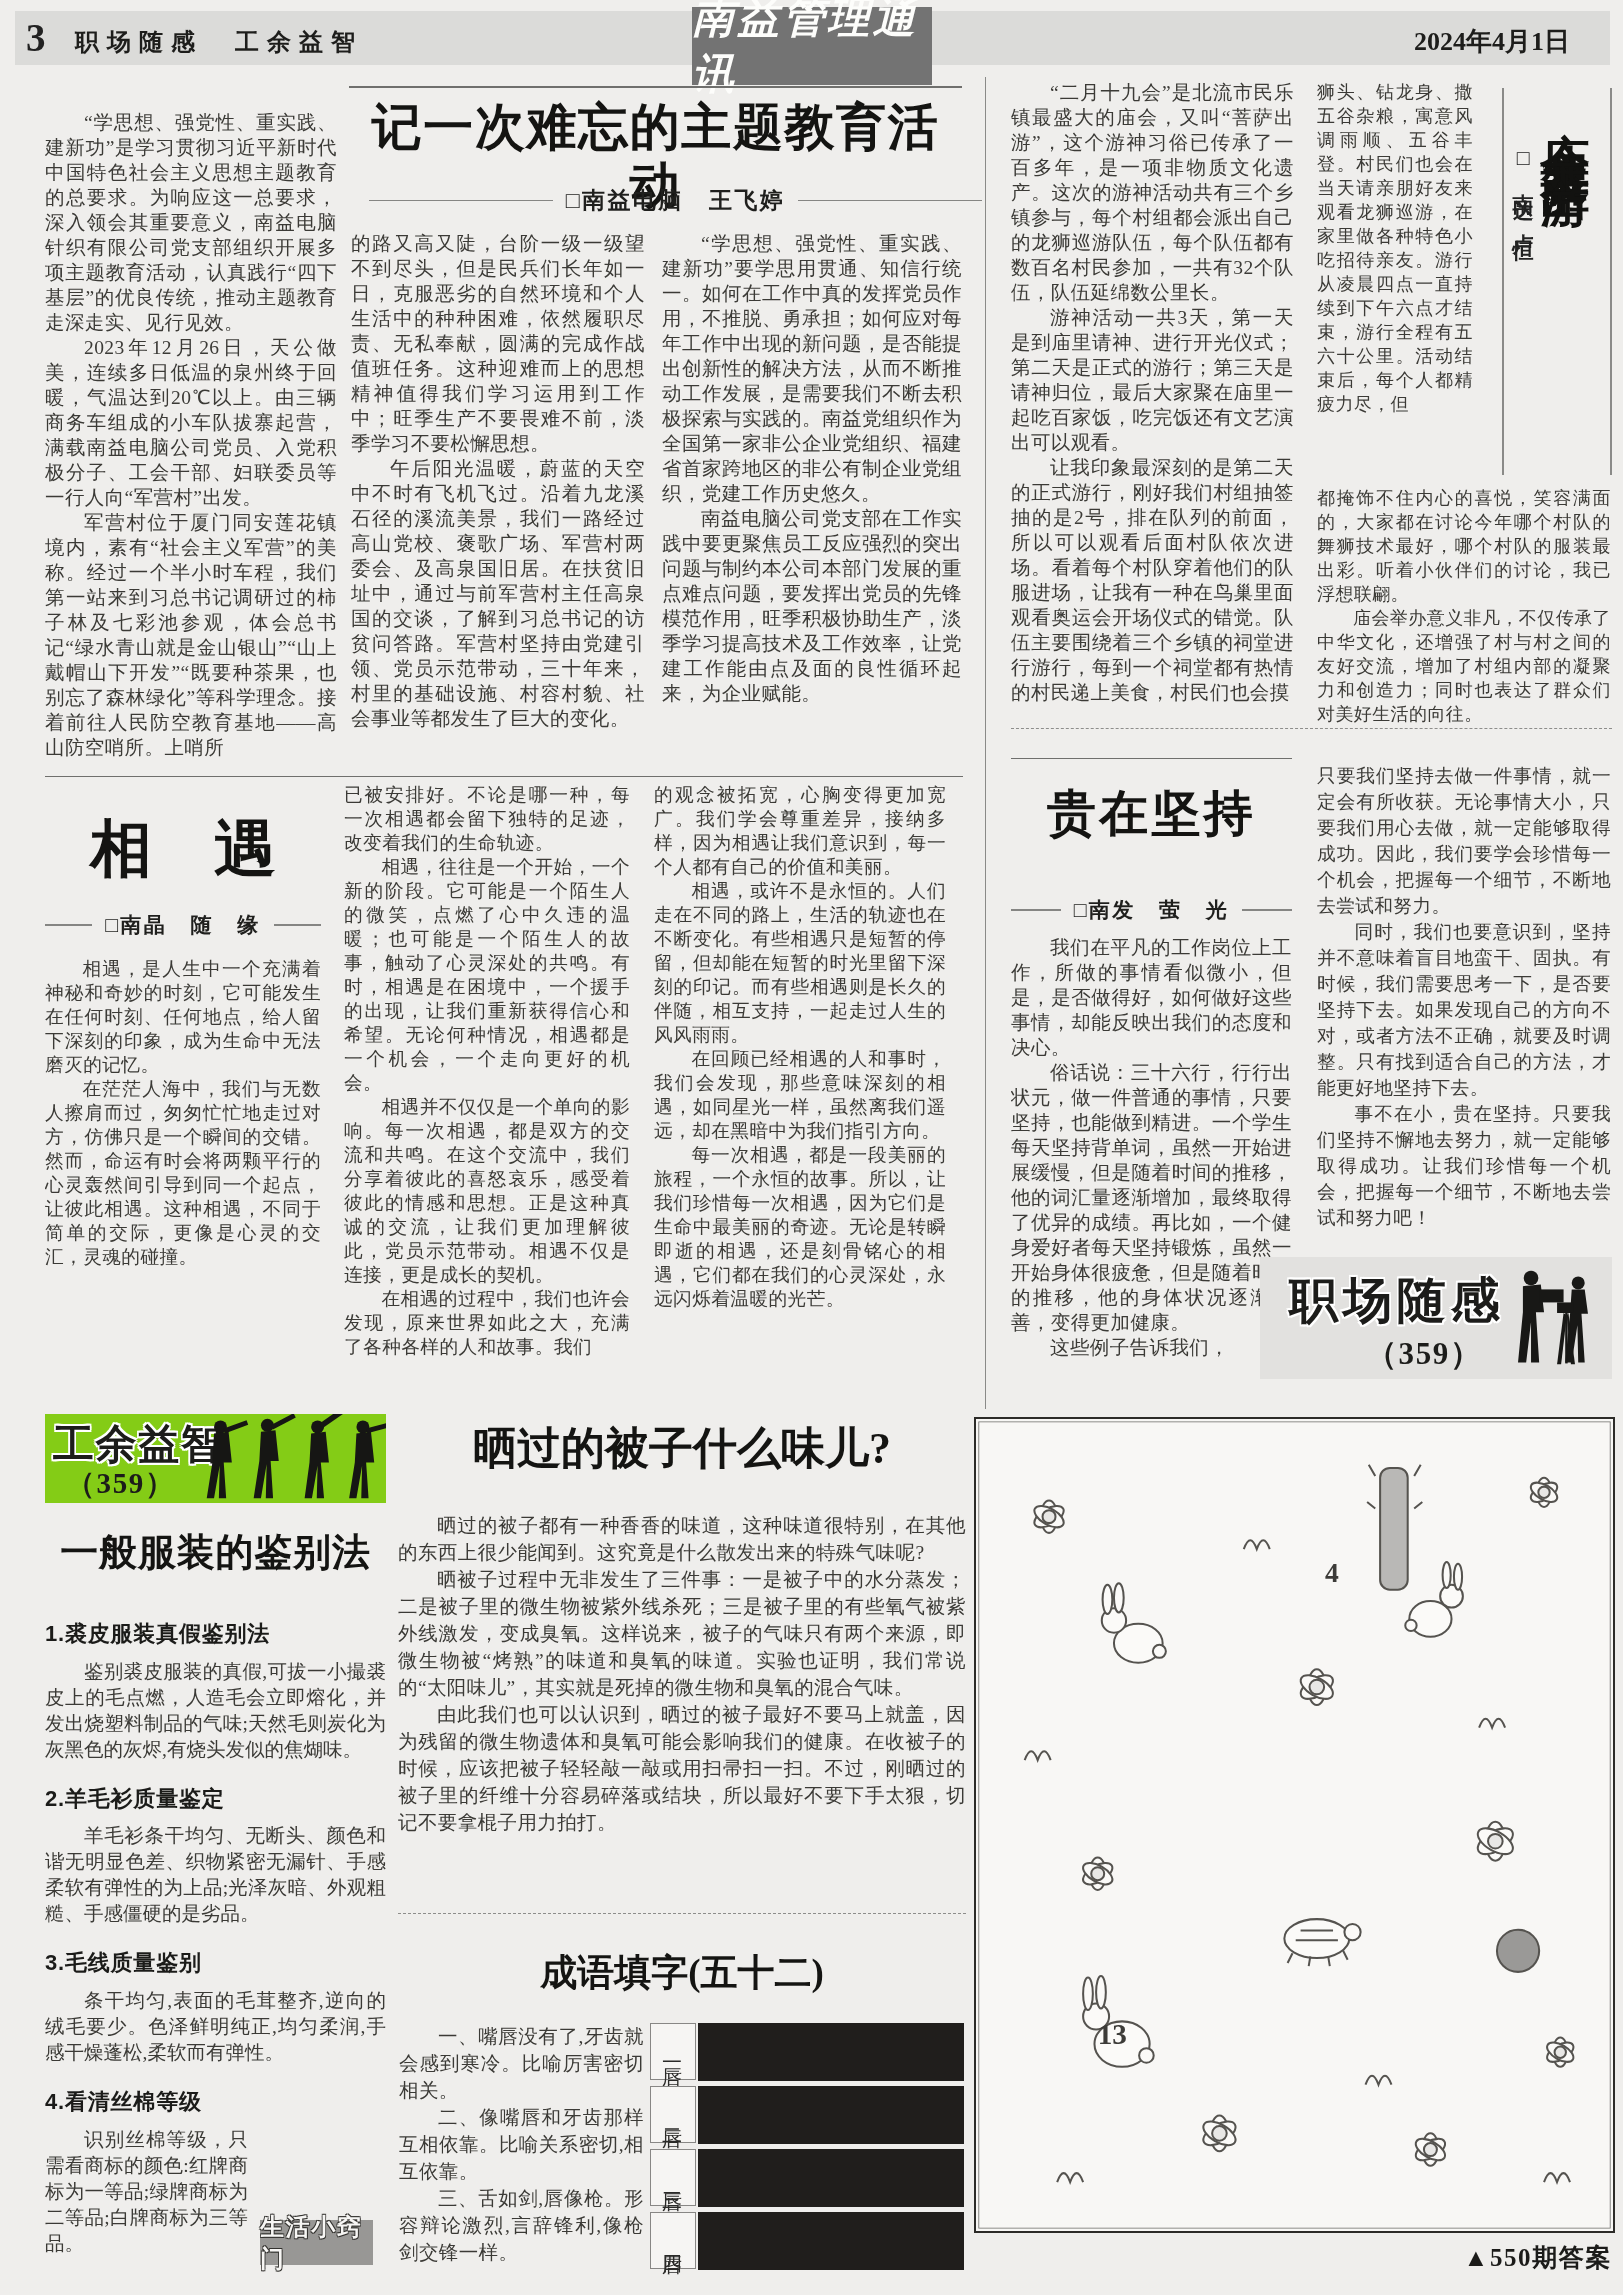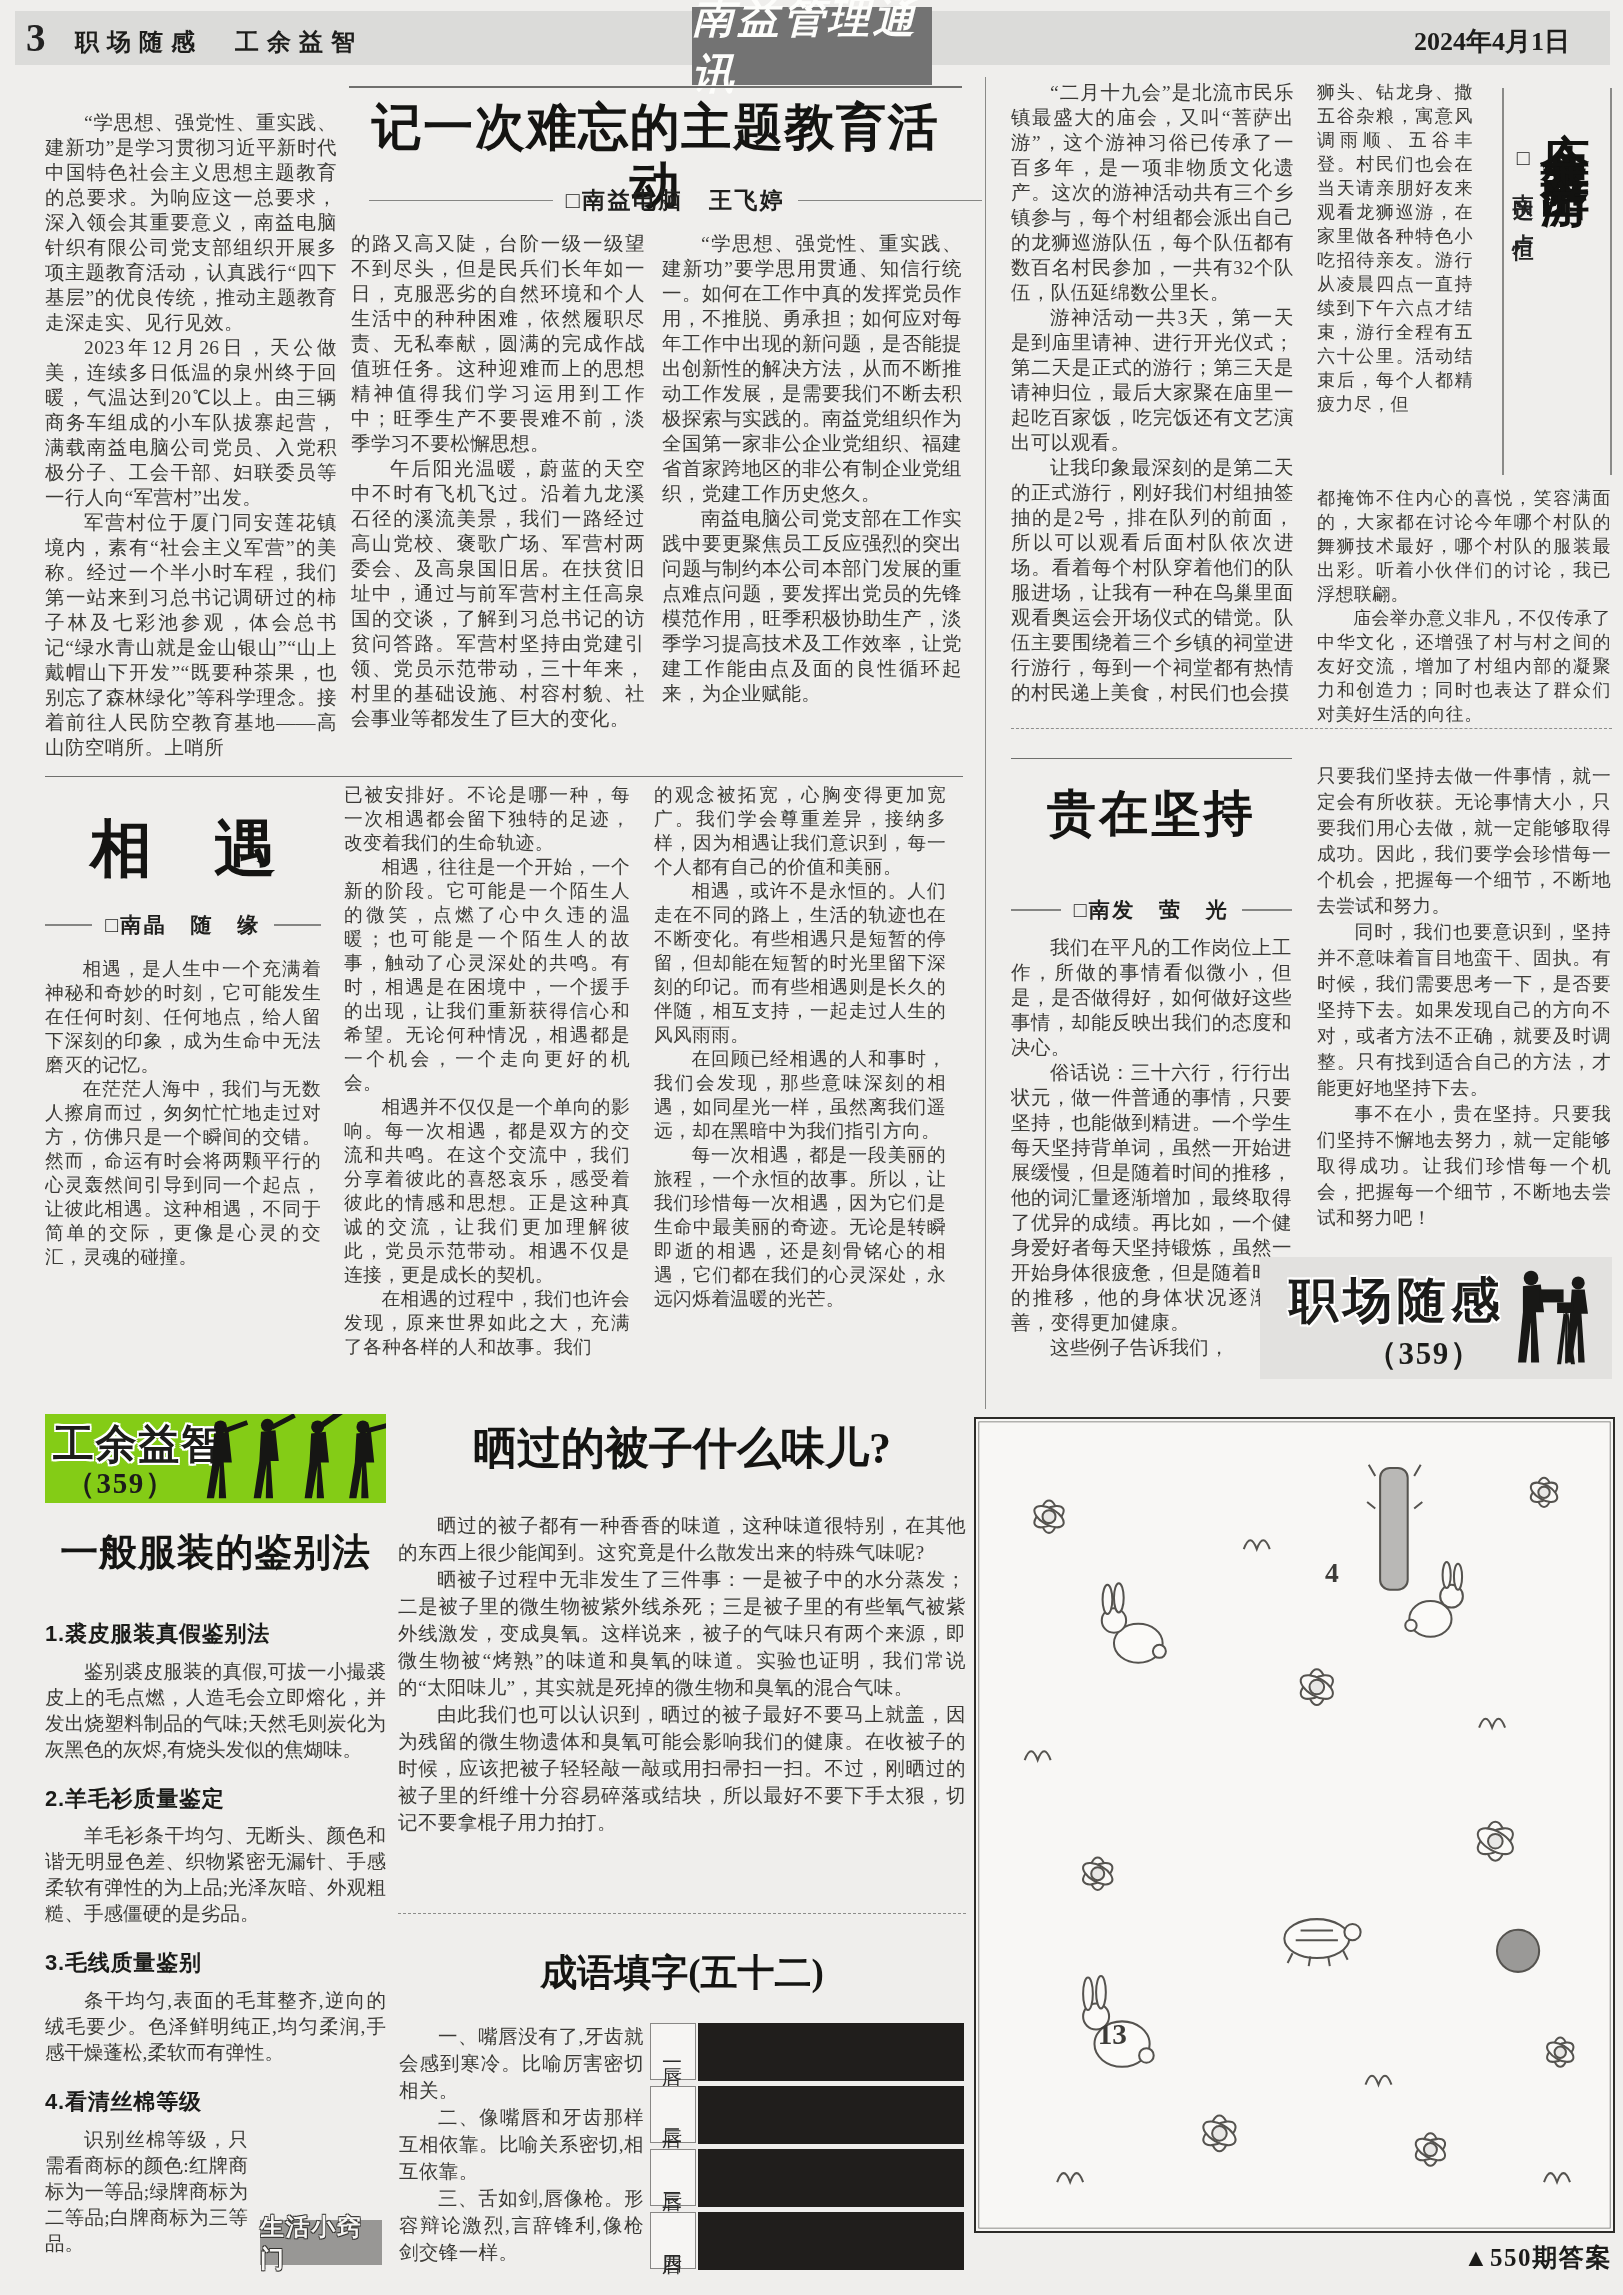--- a/index.html
+++ b/index.html
@@ -203,21 +203,21 @@
     <h4>1.裘皮服装真假鉴别法</h4>
     <p>鉴别裘皮服装的真假,可拔一小撮裘皮上的毛点燃，人造毛会立即熔化，并发出烧塑料制品的气味;天然毛则炭化为灰黑色的灰烬,有烧头发似的焦煳味。</p>
     <h4>2.羊毛衫质量鉴定</h4>
     <p>羊毛衫条干均匀、无断头、颜色和谐无明显色差、织物紧密无漏针、手感柔软有弹性的为上品;光泽灰暗、外观粗糙、手感僵硬的是劣品。</p>
     <h4>3.毛线质量鉴别</h4>
     <p>条干均匀,表面的毛茸整齐,逆向的绒毛要少。色泽鲜明纯正,均匀柔润,手感干燥蓬松,柔软而有弹性。</p>
     <h4>4.看清丝棉等级</h4>
     <p style="width:203px;">识别丝棉等级，只需看商标的颜色:红牌商标为一等品;绿牌商标为二等品;白牌商标为三等品。</p>
   </div>
 
-  <div class="abs tips-badge" style="left:260px;top:2220px;width:122px;height:45px;">生活小窍门</div>
+  <div class="abs tips-badge" style="left:260px;top:2220px;width:113px;height:45px;">生活小窍门</div>
 
   <div class="abs headline" style="left:398px;top:1424px;width:568px;font-size:44px;">晒过的被子什么味儿?</div>
   <div class="abs body" style="left:398px;top:1512px;width:568px;height:395px;line-height:27px;">
       <p>晒过的被子都有一种香香的味道，这种味道很特别，在其他的东西上很少能闻到。这究竟是什么散发出来的特殊气味呢?</p>
       <p>晒被子过程中无非发生了三件事：一是被子中的水分蒸发；二是被子里的微生物被紫外线杀死；三是被子里的有些氧气被紫外线激发，变成臭氧。这样说来，被子的气味只有两个来源，即微生物被“烤熟”的味道和臭氧的味道。实验也证明，我们常说的“太阳味儿”，其实就是死掉的微生物和臭氧的混合气味。</p>
       <p>由此我们也可以认识到，晒过的被子最好不要马上就盖，因为残留的微生物遗体和臭氧可能会影响我们的健康。在收被子的时候，应该把被子轻轻敲一敲或用扫帚扫一扫。不过，刚晒过的被子里的纤维十分容易碎落或结块，所以最好不要下手太狠，切记不要拿棍子用力拍打。</p>
     </div>
   <div class="abs dashed" style="left:398px;top:1913px;width:568px;"></div>
 
   <div class="abs headline" style="left:398px;top:1952px;width:568px;font-size:37px;">成语填字(五十二)</div>

